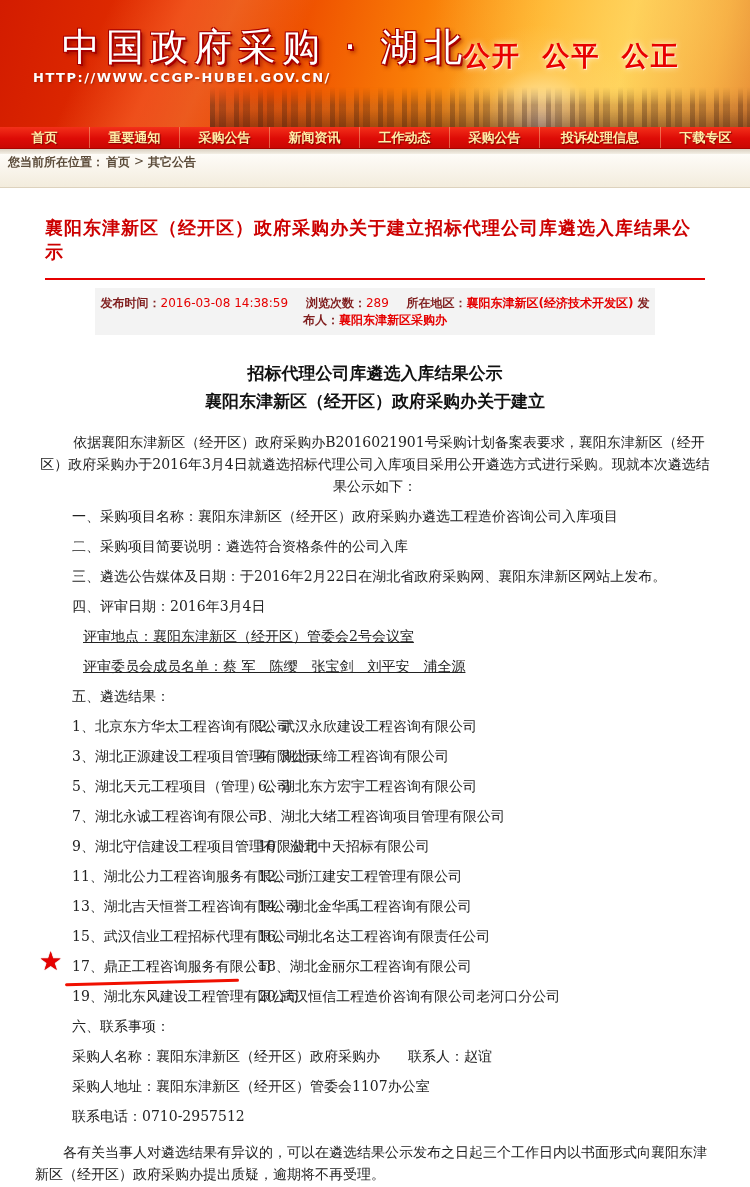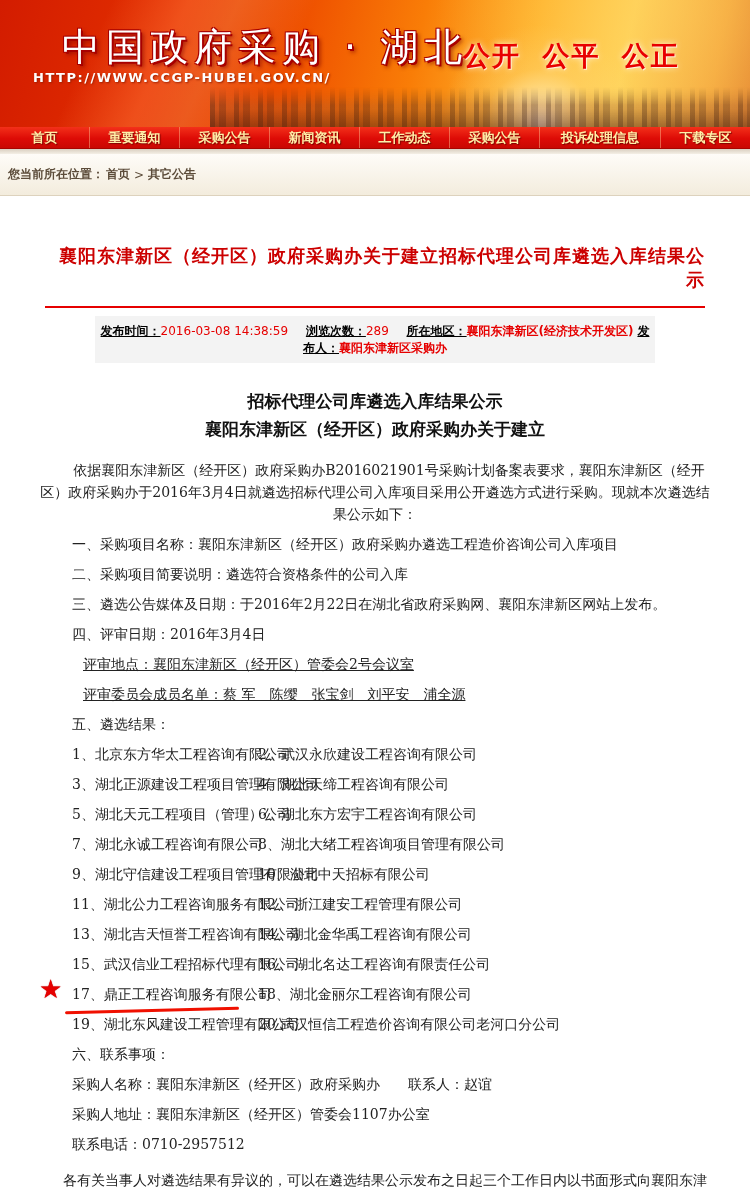--- a/index.html
+++ b/index.html
@@ -55,43 +55,43 @@
     text-shadow: 1px 1px 1px #7d0500; border-right: 1px solid rgba(255,200,150,.45);
     white-space: nowrap;
   }
   .nav a.wide { flex: 1.35; }
   .nav a:last-child { border-right: none; }
 
   .nav-shadow { height: 5px; background: linear-gradient(#d9cfc0, #f4efe6); }
 
   
   .breadcrumb {
-    height: 42px; display: flex; align-items: center; padding-left: 8px;
+    height: 34px; display: flex; align-items: flex-start; padding-left: 8px;
     background: linear-gradient(#fefcf8, #f3ecdd);
     border-bottom: 1px solid #ddd2bd;
     font-size: 12px; color: #5c4c3a; font-weight: bold;
   }
   .breadcrumb .crumb-link { color: #5c4c3a; text-decoration: none; margin: 0 2px; }
   .breadcrumb .sep { margin: 0 2px; font-weight: normal; }
 
   
   .article-head { padding: 0 45px; }
   .page-title {
-    margin-top: 48px; text-align: right;
+    margin-top: 28px; text-align: left;
     font-size: 18px; font-weight: bold; color: #cc0000; letter-spacing: 1px;
     font-family: "DejaVu Serif", serif;
   }
   .red-rule { height: 2px; background: #e60000; margin-top: 14px; }
 
   .meta-bar {
     width: 560px; margin: 8px auto 0; padding: 7px 0 6px;
     background: #f3f3f3; text-align: center;
     font-size: 12px; color: #333;
   }
-  .meta-bar .lbl { font-weight: bold; color: #000000; text-decoration: underline; }
+  .meta-bar .lbl { font-weight: bold; color: #7f1d1d; }
   .meta-bar .val-red { color: #e60000; }
   .meta-bar .val-red-b { color: #e60000; font-weight: bold; }
   .meta-bar .gap { display: inline-block; width: 14px; }
 
   
   .article-body {
     padding: 0 35px; margin-top: 24px;
     font-family: "DejaVu Serif", serif;
     font-size: 14px; color: #222; line-height: 22px;
   }

